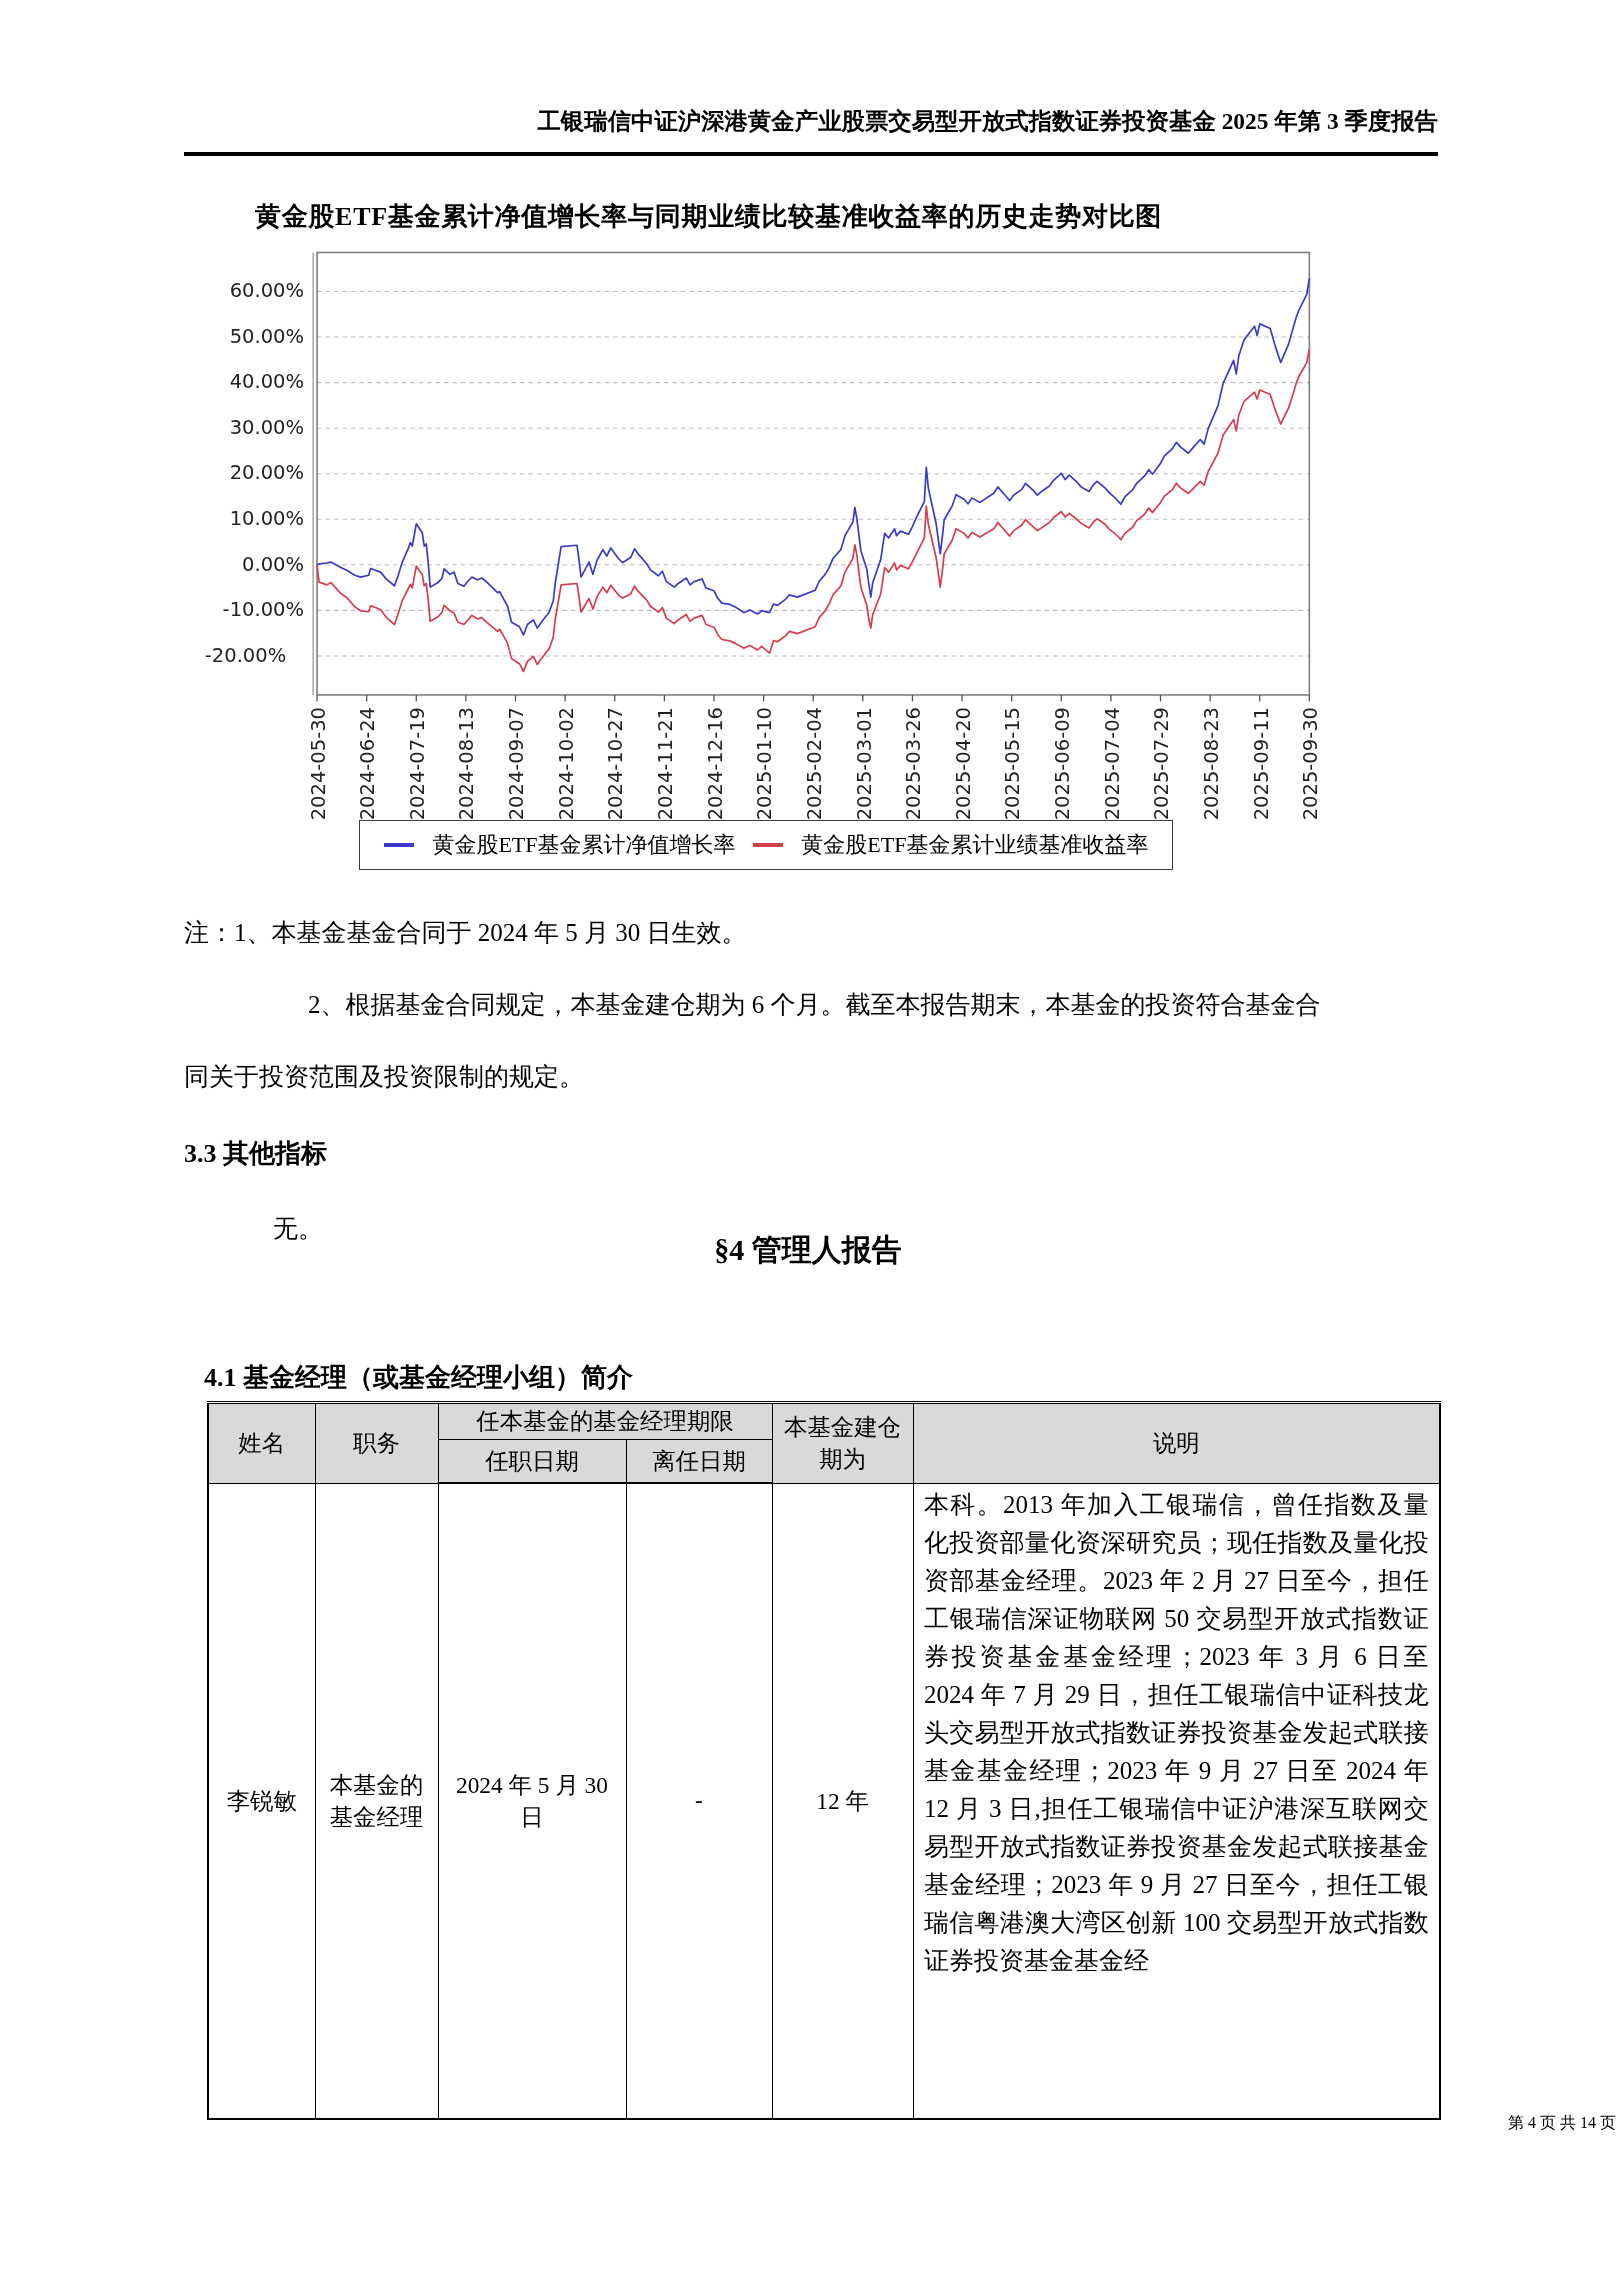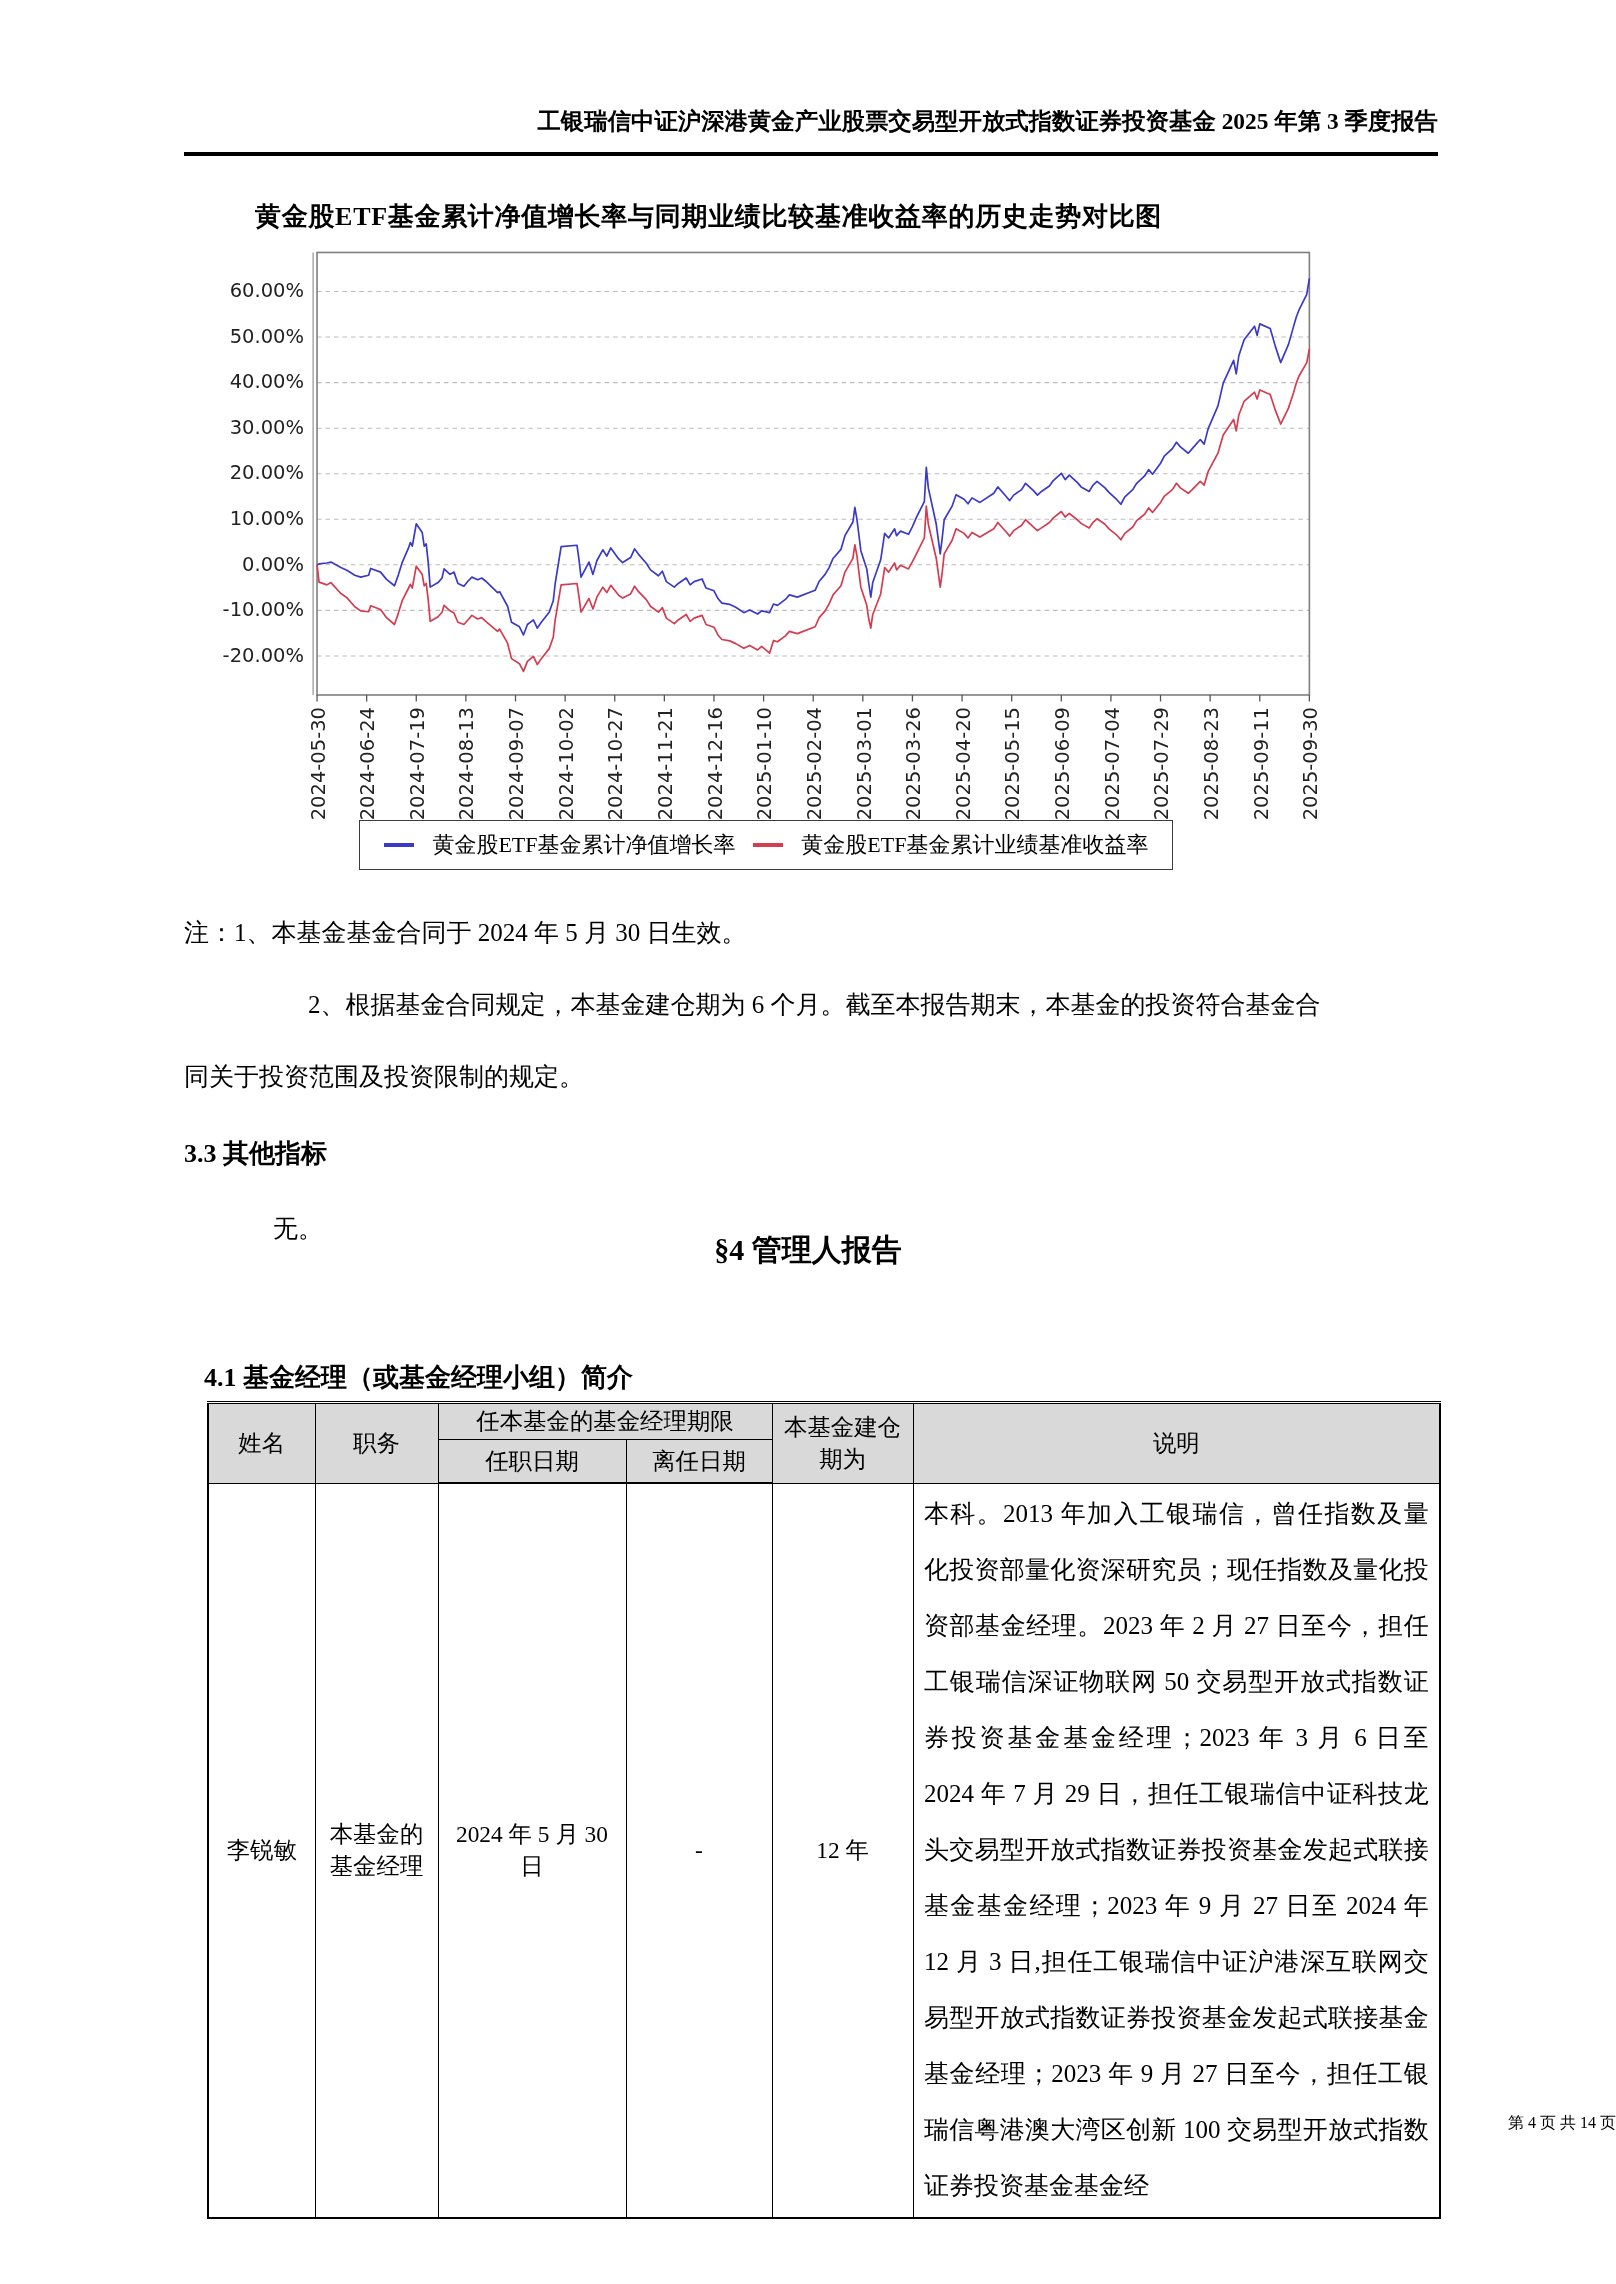--- a/index.html
+++ b/index.html
@@ -28,21 +28,21 @@
   #h4{left:0;top:1230px;width:100%;text-align:center;font-size:30px;font-weight:bold;}
   #h41{left:184px;top:1360px;font-size:26px;font-weight:bold;margin-left:20px;}
   #mgr-table{left:207px;top:1401px;width:1232px;border-collapse:collapse;table-layout:fixed;
              font-size:23.4px;}
   #mgr-table th,#mgr-table td{border:1.3px solid #000;padding:1.3px 5.2px;text-align:center;vertical-align:middle;}
   #mgr-table{border:2px solid #000;border-top:3.9px double #000;}
   #mgr-table th{background:#d9d9d9;font-weight:normal;}
   #mgr-table tr.subhead th{border-bottom:2.6px solid #000;}
   #mgr-table tr.head th{border-bottom-width:1.3px;}
   #mgr-table th.deep{border-bottom:2.6px solid #000;}
-  #mgr-table td.desc{font-size:25px;line-height:56px;text-align:justify;vertical-align:top;
+  #mgr-table td.desc{font-size:25px;line-height:38px;text-align:justify;vertical-align:top;
                      padding:2.6px 10.4px;}
   #mgr-table tr.body td{height:629px;}
   #footer{left:0;top:2113px;width:100%;text-align:right;font-size:16px;}
 </style>
 </head>
 <body>
 
 <div id="page">
 
   <div class="abs" id="header-title">工银瑞信中证沪深港黄金产业股票交易型开放式指数证券投资基金 2025 年第 3 季度报告</div>
@@ -88,21 +88,21 @@
     </svg>
   <div class="abs" id="chart-labels">
       <div class="y-label" style="left: 187px; top: 279px;">60.00%</div>
       <div class="y-label" style="left: 187px; top: 325px;">50.00%</div>
       <div class="y-label" style="left: 187px; top: 370px;">40.00%</div>
       <div class="y-label" style="left: 187px; top: 416px;">30.00%</div>
       <div class="y-label" style="left: 187px; top: 461px;">20.00%</div>
       <div class="y-label" style="left: 187px; top: 507px;">10.00%</div>
       <div class="y-label" style="left: 187px; top: 553px;">0.00%</div>
       <div class="y-label" style="left: 187px; top: 598px;">-10.00%</div>
-      <div class="y-label" style="left: 187px; top: 644px;">-20.00%</div>
+      <div class="y-label" style="left: 187px; top: 644px; text-align: center;">-20.00%</div>
       <div class="x-label" style="left: 307px; top: 875px;">2024-05-30</div>
       <div class="x-label" style="left: 356px; top: 875px;">2024-06-24</div>
       <div class="x-label" style="left: 406px; top: 875px;">2024-07-19</div>
       <div class="x-label" style="left: 455px; top: 875px;">2024-08-13</div>
       <div class="x-label" style="left: 505px; top: 875px;">2024-09-07</div>
       <div class="x-label" style="left: 555px; top: 875px;">2024-10-02</div>
       <div class="x-label" style="left: 604px; top: 875px;">2024-10-27</div>
       <div class="x-label" style="left: 654px; top: 875px;">2024-11-21</div>
       <div class="x-label" style="left: 704px; top: 875px;">2024-12-16</div>
       <div class="x-label" style="left: 753px; top: 875px;">2025-01-10</div>

